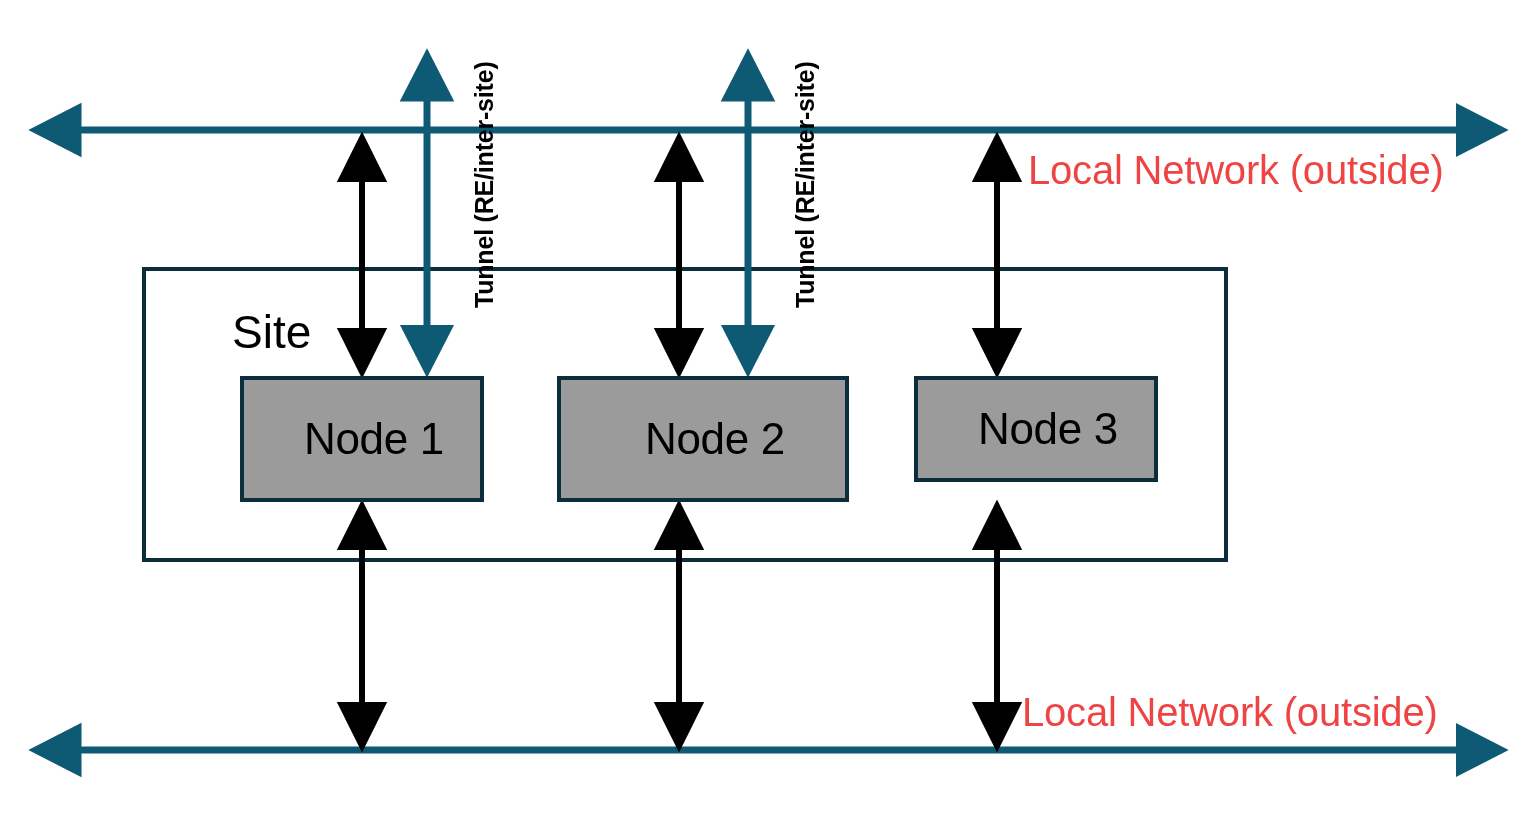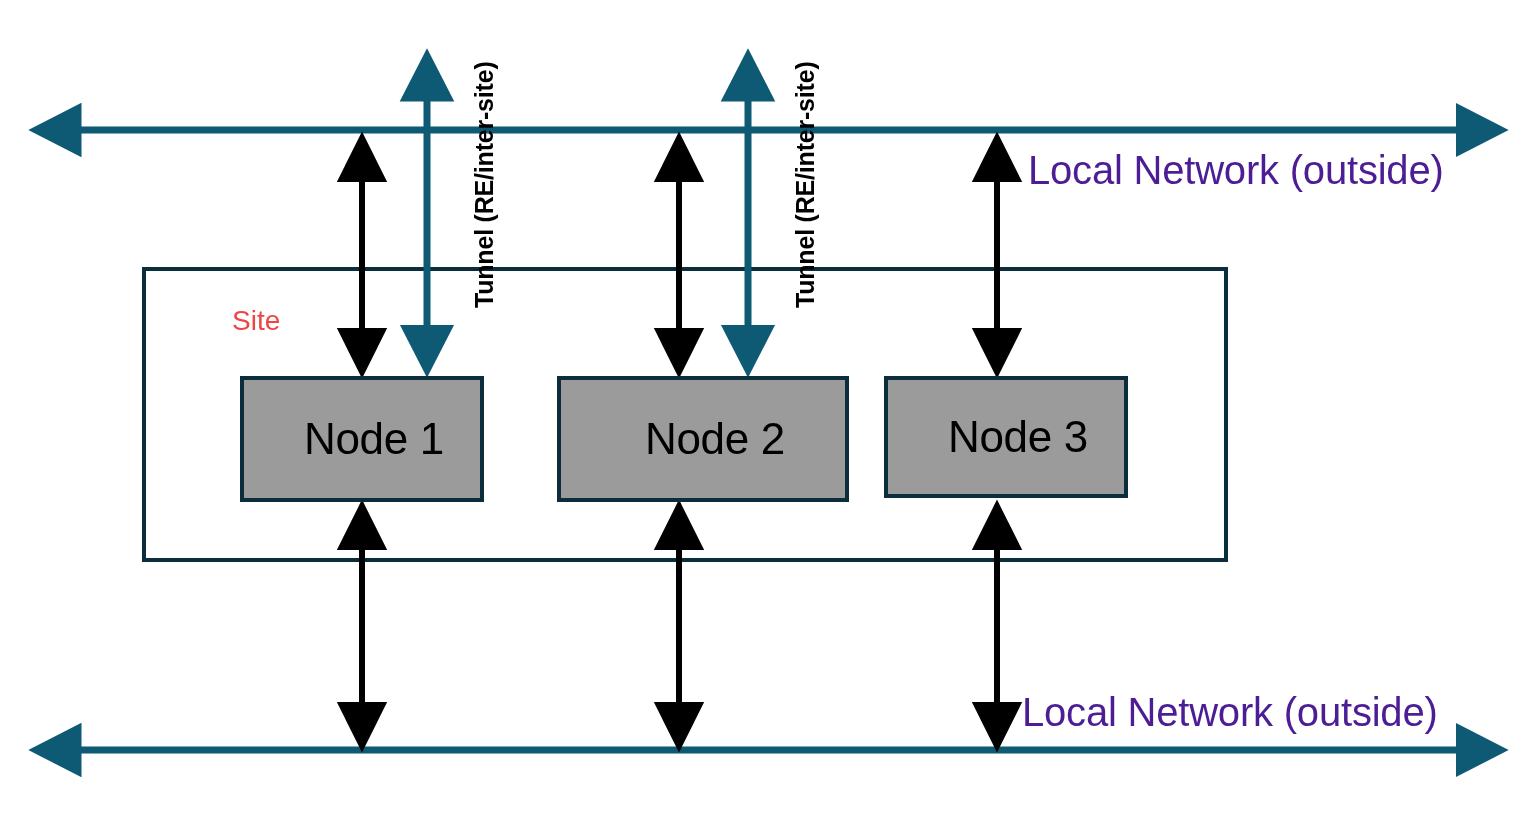--- a/index.html
+++ b/index.html
@@ -20,35 +20,35 @@
     left: 0;
     top: 0;
     width: 1537px;
     height: 828px;
   }
   .net-label {
     position: absolute;
     font-family: "Liberation Sans", sans-serif;
     font-size: 40px;
     font-weight: 400;
-    color: #4c1d95;
+    color: #ef4444;
     white-space: nowrap;
     letter-spacing: -0.2px;
   }
   #net-label-outside { left: 1028px; top: 148px; }
   #net-label-inside  { left: 1022px; top: 690px; }
 
   .site-label {
     position: absolute;
     left: 232px;
     top: 305px;
     font-family: "Liberation Sans", sans-serif;
-    font-size: 28px;
+    font-size: 46px;
     font-weight: 400;
-    color: #ef4444;
+    color: #000000;
     white-space: nowrap;
   }
 
   .node-box {
     position: absolute;
     box-sizing: border-box;
     background: #9b9b9b;
     border: 4px solid #0c2d3c;
     display: flex;
     align-items: center;
@@ -58,21 +58,21 @@
   .node-label {
     font-family: "Liberation Sans", sans-serif;
     font-size: 44px;
     font-weight: 400;
     color: #000000;
     white-space: nowrap;
     letter-spacing: -0.3px;
   }
   #node-box-1 { left: 240px; top: 376px; width: 244px; height: 126px; }
   #node-box-2 { left: 557px; top: 376px; width: 292px; height: 126px; }
-  #node-box-3 { left: 884px; top: 376px; width: 244px; height: 122px; align-items: center; }
+  #node-box-3 { left: 914px; top: 376px; width: 244px; height: 106px; align-items: center; }
 
   .tunnel-label {
     position: absolute;
     font-family: "Liberation Sans", sans-serif;
     font-size: 25px;
     font-weight: 700;
     color: #000000;
     white-space: nowrap;
     transform-origin: 0 0;
     transform: rotate(-90deg);

